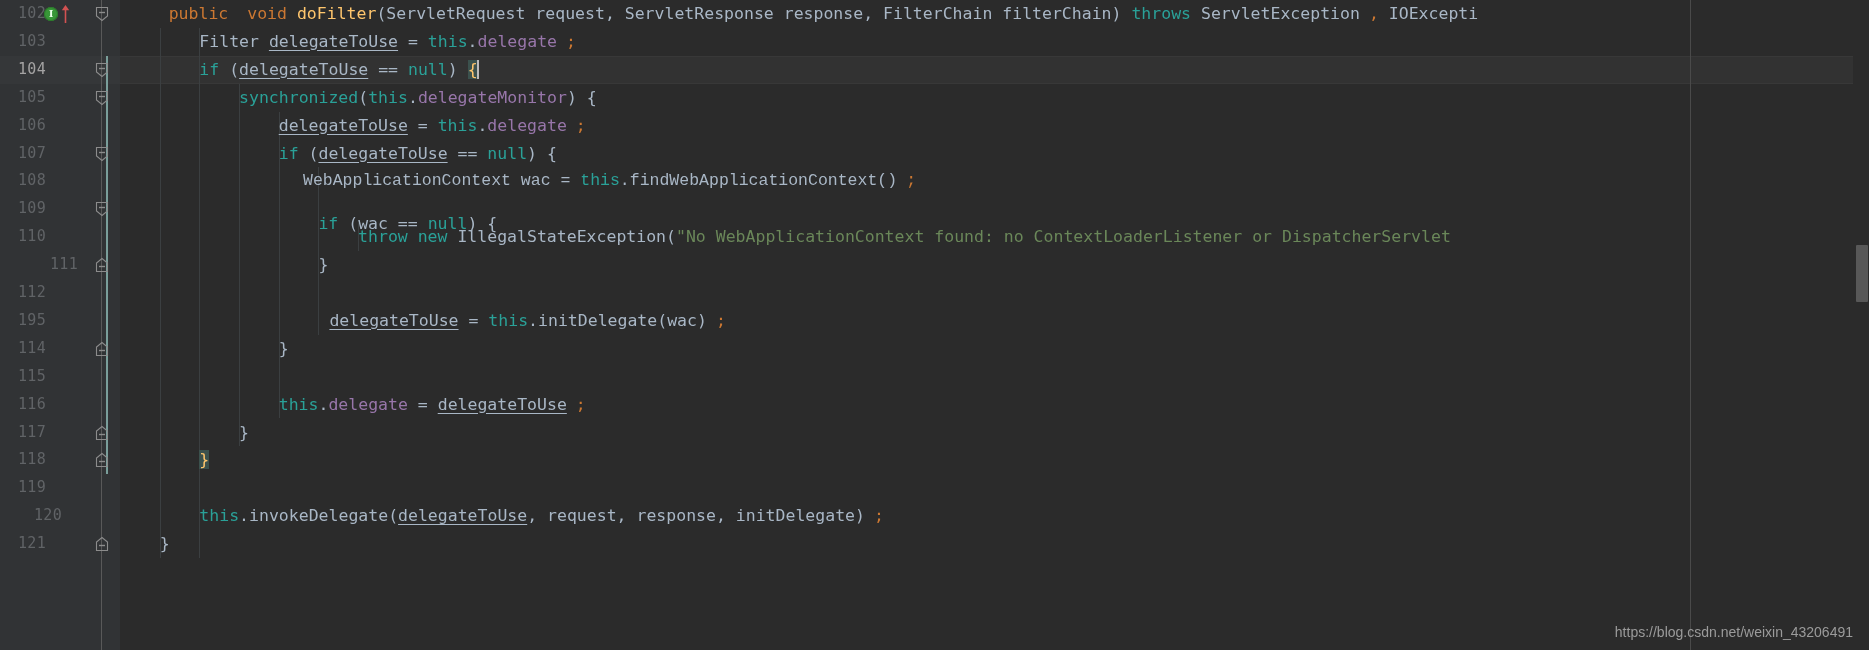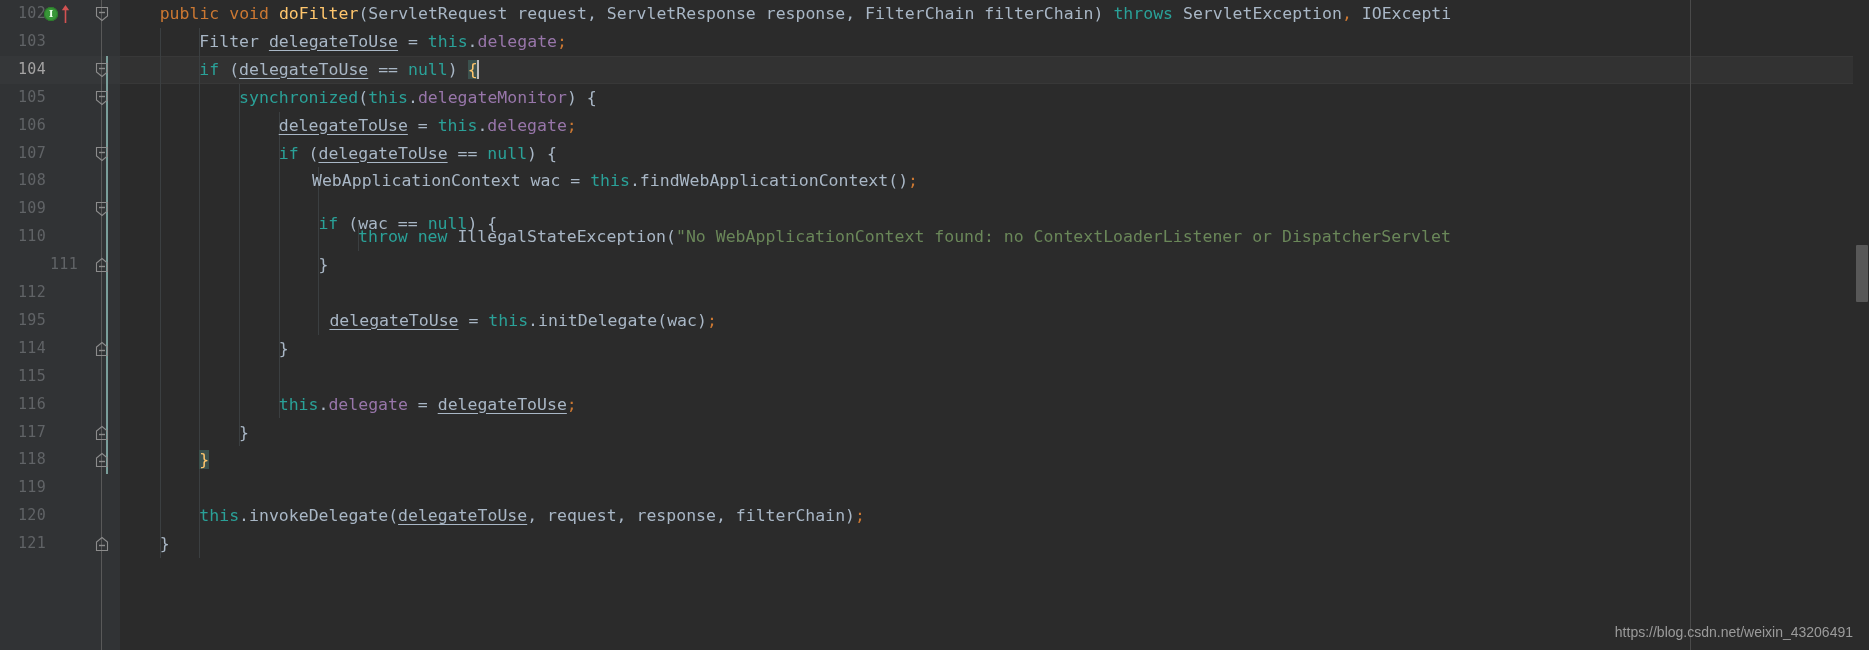--- a/index.html
+++ b/index.html
@@ -140,21 +140,21 @@
   
   #margin-guide {
     position: absolute;
     top: 0; bottom: 0;
     width: 1px;
     background: #4a4a4a;
     z-index: 2;
   }
 
   
-  .kw   { color: #cc7832; }            
+  .kw   { color: #cc7832; margin-left: 9px; }            
   .kw2  { color: #2aa198; }            
   .type { color: #a9b7c6; }
   .fn   { color: #ffc66d; }            
   .fld  { color: #9876aa; }            
   .str  { color: #6a8759; }            
   .punct{ color: #a9b7c6; }
   .occ  { text-decoration: underline; text-decoration-color: #a9b7c6; text-underline-offset: 3px; }
   .brace-hl { background: #3b514d; color: #ffc66d; }
 
   
@@ -213,33 +213,33 @@
         <div class="iguide" style="left: 238.08px; top: 223.2px; height: 27.9px;"></div>
       </div>
     <div id="margin-guide" style="left: 1570px;"></div>
     <div id="code-host">
         <div class="code-row" style="top: 0px; left: 39.68px;"><span class="kw">public</span><span class="punct"> </span><span class="kw">void</span><span class="punct"> </span><span class="fn">doFilter</span><span class="punct">(</span><span class="type">ServletRequest</span><span class="punct"> request, </span><span class="type">ServletResponse</span><span class="punct"> response, </span><span class="type">FilterChain</span><span class="punct"> filterChain) </span><span class="kw2">throws</span><span class="punct"> </span><span class="type">ServletException</span><span class="kw">,</span><span class="type"> IOExcepti</span></div>
         <div class="code-row" style="top: 27.9px; left: 79.36px;"><span class="type">Filter</span><span class="punct"> </span><span class="occ">delegateToUse</span><span class="punct"> = </span><span class="kw2">this</span><span class="punct">.</span><span class="fld">delegate</span><span class="kw">;</span></div>
         <div class="code-row" style="top: 55.8px; left: 79.36px;"><span class="kw2">if</span><span class="punct"> (</span><span class="occ">delegateToUse</span><span class="punct"> == </span><span class="kw2">null</span><span class="punct">) </span><span class="brace-hl">{</span><span class="caret-bar"></span></div>
         <div class="code-row" style="top: 83.7px; left: 119.04px;"><span class="kw2">synchronized</span><span class="punct">(</span><span class="kw2">this</span><span class="punct">.</span><span class="fld">delegateMonitor</span><span class="punct">) {</span></div>
         <div class="code-row" style="top: 111.6px; left: 158.72px;"><span class="occ">delegateToUse</span><span class="punct"> = </span><span class="kw2">this</span><span class="punct">.</span><span class="fld">delegate</span><span class="kw">;</span></div>
         <div class="code-row" style="top: 139.5px; left: 158.72px;"><span class="kw2">if</span><span class="punct"> (</span><span class="occ">delegateToUse</span><span class="punct"> == </span><span class="kw2">null</span><span class="punct">) {</span></div>
-        <div class="code-row" style="top: 167.4px; left: 192px;"><span class="type">WebApplicationContext</span><span class="punct"> wac = </span><span class="kw2">this</span><span class="punct">.</span><span class="type">findWebApplicationContext</span><span class="punct">()</span><span class="kw">;</span></div>
+        <div class="code-row" style="top: 167.4px; left: 183px; font-family: Liberation Mono, monospace;"><span class="type">WebApplicationContext</span><span class="punct"> wac = </span><span class="kw2">this</span><span class="punct">.</span><span class="type">findWebApplicationContext</span><span class="punct">()</span><span class="kw">;</span></div>
         <div class="code-row" style="top: 210px; left: 198.4px;"><span class="kw2">if</span><span class="punct"> (wac == </span><span class="kw2">null</span><span class="punct">) {</span></div>
         <div class="code-row" style="top: 223.2px; left: 238.08px;"><span class="kw2">throw</span><span class="punct"> </span><span class="kw2">new</span><span class="punct"> </span><span class="type">IllegalStateException</span><span class="punct">(</span><span class="str">"No WebApplicationContext found: no ContextLoaderListener or DispatcherServlet</span></div>
         <div class="code-row" style="top: 251.1px; left: 198.4px;"><span class="punct">}</span></div>
         <div class="code-row" style="top: 279px; left: 0px;"></div>
         <div class="code-row" style="top: 306.9px; left: 198.4px; padding-left: 11px;"><span class="occ">delegateToUse</span><span class="punct"> = </span><span class="kw2">this</span><span class="punct">.</span><span class="type">initDelegate</span><span class="punct">(wac)</span><span class="kw">;</span></div>
         <div class="code-row" style="top: 334.8px; left: 158.72px;"><span class="punct">}</span></div>
         <div class="code-row" style="top: 362.7px; left: 0px;"></div>
         <div class="code-row" style="top: 390.6px; left: 158.72px;"><span class="kw2">this</span><span class="punct">.</span><span class="fld">delegate</span><span class="punct"> = </span><span class="occ">delegateToUse</span><span class="kw">;</span></div>
         <div class="code-row" style="top: 418.5px; left: 119.04px;"><span class="punct">}</span></div>
         <div class="code-row" style="top: 446.4px; left: 79.36px;"><span class="brace-hl">}</span></div>
         <div class="code-row" style="top: 474.3px; left: 0px;"></div>
-        <div class="code-row" style="top: 502.2px; left: 79.36px;"><span class="kw2">this</span><span class="punct">.</span><span class="type">invokeDelegate</span><span class="punct">(</span><span class="occ">delegateToUse</span><span class="punct">, request, response, filterChain)</span><span class="kw">;</span></div>
+        <div class="code-row" style="top: 502.2px; left: 79.36px;"><span class="kw2">this</span><span class="punct">.</span><span class="type">invokeDelegate</span><span class="punct">(</span><span class="occ">delegateToUse</span><span class="punct">, request, response, initDelegate)</span><span class="kw">;</span></div>
         <div class="code-row" style="top: 530.1px; left: 39.68px;"><span class="punct">}</span></div>
       </div>
   </div>
 
   <div id="gutter">
     <div id="gutter-rows">
         <div class="gutter-row" style="top: 0px;">
           <div class="lineno">102</div>
         </div>
         <div class="gutter-row" style="top: 27.9px;">
@@ -286,21 +286,21 @@
         </div>
         <div class="gutter-row" style="top: 418.5px;">
           <div class="lineno">117</div>
         </div>
         <div class="gutter-row" style="top: 446.4px;">
           <div class="lineno">118</div>
         </div>
         <div class="gutter-row" style="top: 474.3px;">
           <div class="lineno">119</div>
         </div>
-        <div class="gutter-row" style="top: 502.2px;">
+        <div class="gutter-row" style="top: 502.2px; margin-left: 16px;">
           <div class="lineno">120</div>
         </div>
         <div class="gutter-row" style="top: 530.1px;">
           <div class="lineno">121</div>
         </div>
         <div class="gmark impl-icon" style="top: 7px; background: rgb(56, 150, 56);">I</div>
         <div class="gmark up-arrow" style="top: 4px;"><svg width="11" height="20" viewBox="0 0 11 20">
             <line x1="5.5" y1="19" x2="5.5" y2="4" stroke="#d25252" stroke-width="1.6"></line>
             <path d="M5.5 1 L9.2 6.2 L1.8 6.2 Z" fill="#d25252"></path>
           </svg></div>

